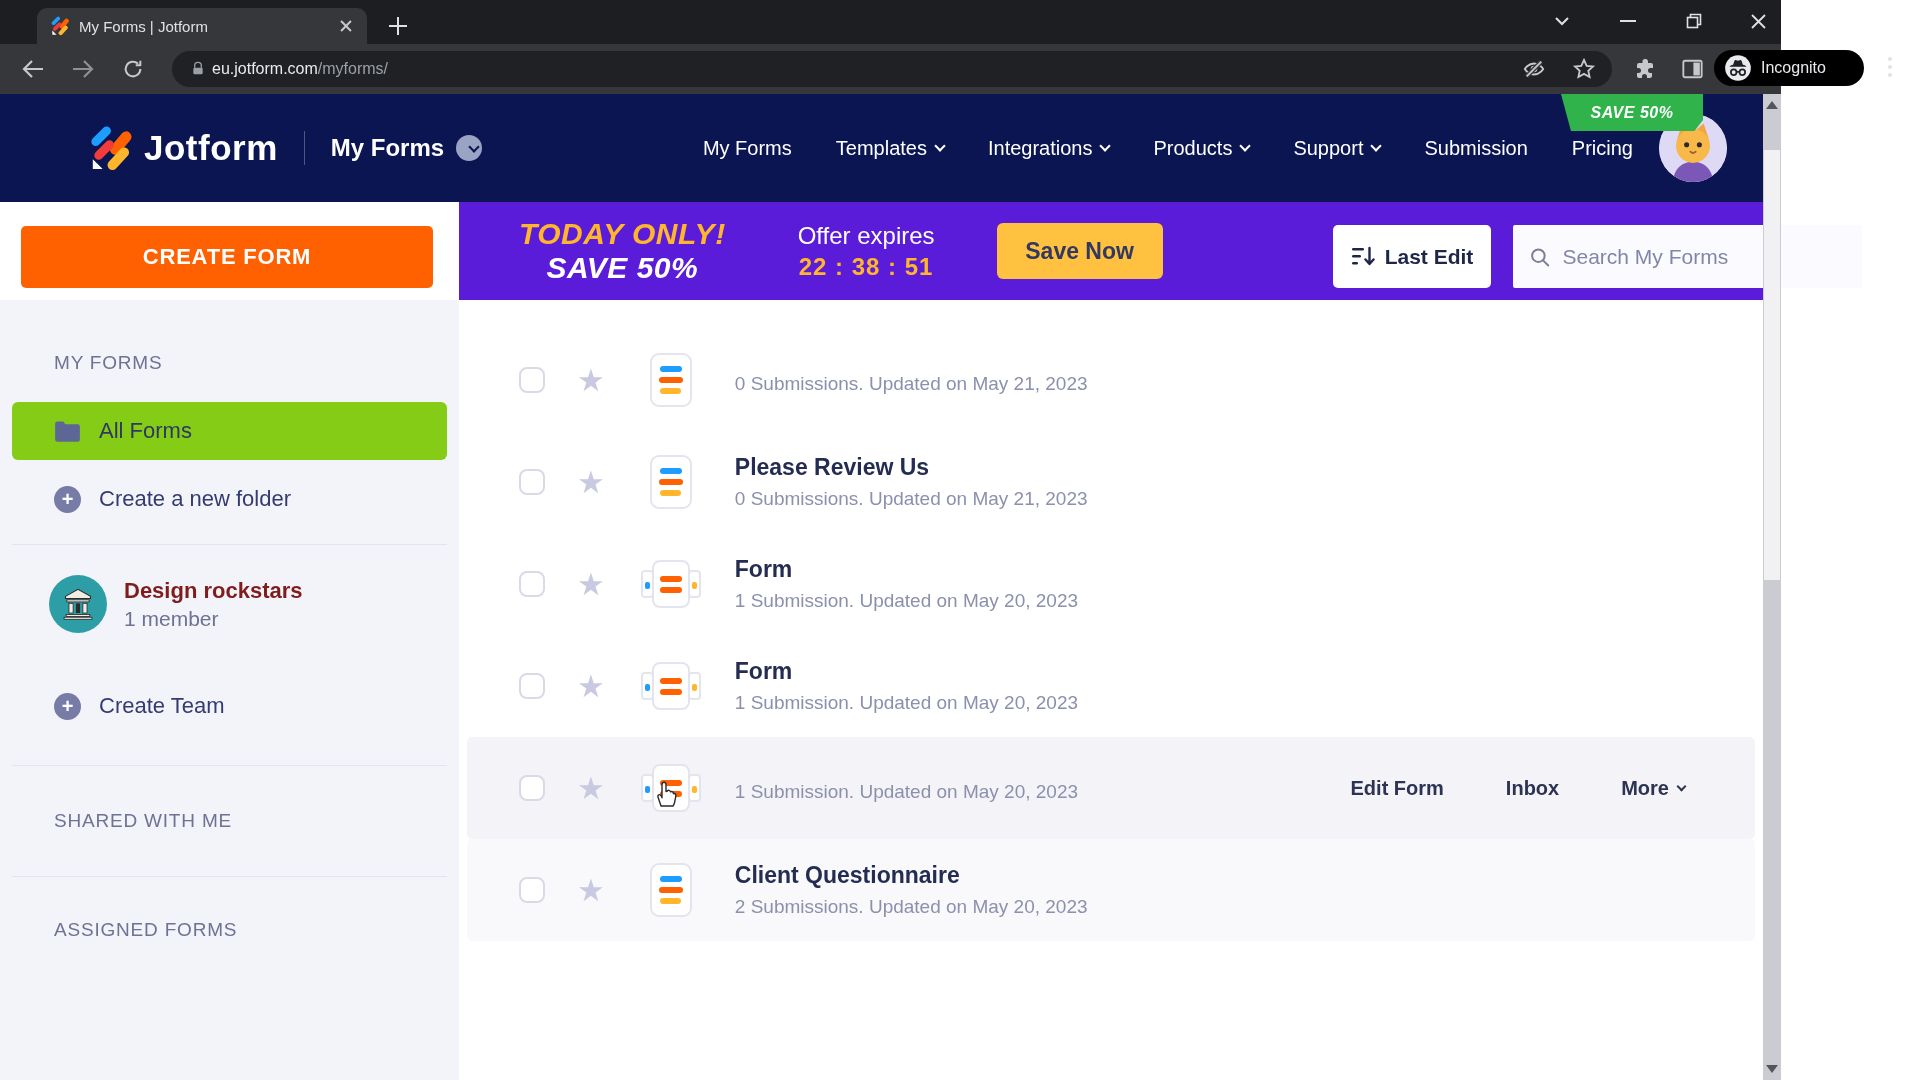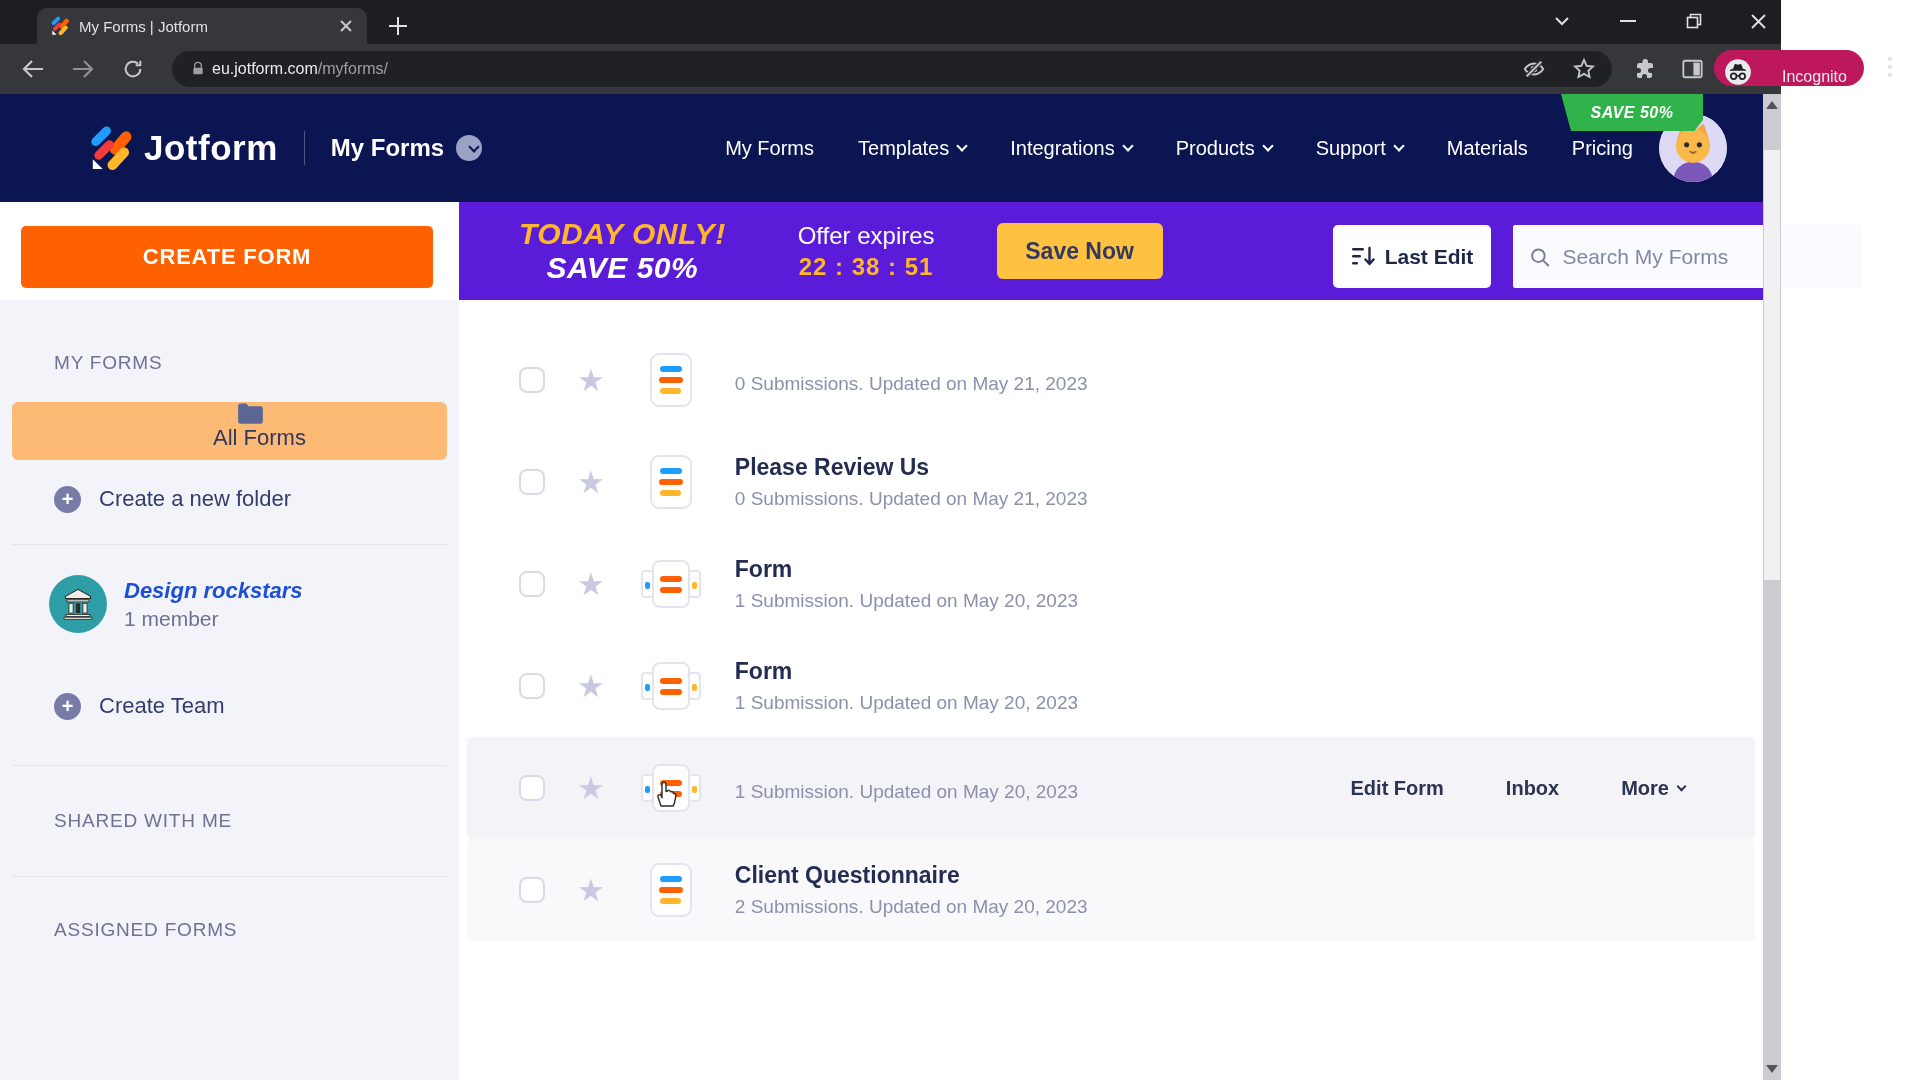--- a/index.html
+++ b/index.html
@@ -20,22 +20,22 @@
   .newtab:after  { content:""; position:absolute; left:4px; top:12px; width:18px; height:2px; background:#dfe1e5;}
   .wc { position:absolute; top:6px; width:30px; height:30px; display:flex; align-items:center; justify-content:center; }
   .wc svg { display:block; }
   .toolbar { position:absolute; left:0; top:44px; width:100%; height:50px; background:#36373b; }
   .navbtn { position:absolute; top:8px; width:34px; height:34px; display:flex; align-items:center; justify-content:center; border-radius:50%; }
   .omnibox { position:absolute; left:172px; top:7px; width:1440px; height:36px; background:#202124;
              border-radius:18px; display:flex; align-items:center; padding:0 18px; }
   .url { font-size:16px; margin-left:6px; }
   .url .host { color:#e8eaed; } .url .path { color:#9aa0a6; }
   .box-ic { position:absolute; top:6px; }
-  .incog { position:absolute; left:1714px; top:6px; width:150px; height:36px; background:#be185d;
-           border-radius:18px; display:flex; align-items:flex-end; padding:0 10px;gap:21px; }
+  .incog { position:absolute; left:1714px; top:6px; width:150px; height:36px; background:#000000;
+           border-radius:18px; display:flex; align-items:center; padding:0 10px; }
   .incog-label { color:#e8eaed; font-size:16px; margin-left:9px; }
   .dots { position:absolute; left:1882px; top:10px; width:16px; height:28px; }
   .dots i { position:absolute; left:6px; width:4px; height:4px; border-radius:50%; background:#dfe1e5; }
   .dots i:nth-child(1){top:3px}.dots i:nth-child(2){top:11px}.dots i:nth-child(3){top:19px}
 
   
   .navbar { position:absolute; left:0; top:94px; width:100%; height:108px; background:#0a1551;
             display:flex; align-items:center; padding:0 54px 0 85px; }
   .logo { display:flex; align-items:center; }
   .logo-text { color:#fff; font-size:35px; font-weight:700; margin-left:12px; letter-spacing:.5px; }
@@ -74,30 +74,30 @@
                      color:#3a4163; margin-left:12px; width:100%; }
   .searchbox input::placeholder { color:#8087a5; }
 
   
   .sidebar { position:absolute; left:0; top:202px; width:459px; bottom:0; background:#f3f3fa; }
   .create-wrap { background:#fff; height:98px; padding:24px 26px 0 21px; }
   .createform { width:100%; height:62px; background:#ff6100; color:#fff; border:none; border-radius:5px;
                 font-family:inherit; font-size:22px; font-weight:700; letter-spacing:.8px; cursor:pointer; }
   .side-head { color:#6e7293; font-size:19px; font-weight:500; letter-spacing:.8px; margin-left:54px; }
   .side-item { display:flex; align-items:center; height:58px; margin:0 12px; border-radius:6px; padding-left:42px; cursor:pointer; }
-  .side-item.selected { background:#fdba74;flex-direction:column; }
+  .side-item.selected { background:#84cc16; }
   .side-item .lbl { font-size:22px; color:#2f3763; font-weight:500; margin-left:18px; }
   .side-item.plain .lbl { font-weight:400; color:#343c6e; }
   .plus-circle { width:27px; height:27px; border-radius:50%; background:#767ca6; color:#fff; font-size:20px;
                  display:flex; align-items:center; justify-content:center; font-weight:700; flex:none;}
   .divider { height:1px; background:#e4e4ee; margin:0 12px; }
   .team-row { display:flex; align-items:center; margin-left:49px; cursor:pointer;}
   .team-av { width:58px; height:58px; border-radius:50%; background:#2e9ea6; flex:none;
              display:flex; align-items:center; justify-content:center; }
-  .team-name { font-size:22px; font-weight:700; color:#1d4ed8;font-style:italic; }
+  .team-name { font-size:22px; font-weight:700; color:#7f1d1d; }
   .team-members { font-size:21px; color:#6e7293; margin-top:3px; }
 
   
   .main { position:absolute; left:459px; top:300px; right:18px; bottom:0; background:#fff; }
   .list { padding-top:29px; }
   .form-row { height:102px; margin:0 8px; border-radius:5px; display:flex; align-items:center; padding-left:52px; position:relative;}
   .form-row.state-hover { background:#f4f4f8; }
   .form-row.state-subtle { background:#f9f9fc; }
   .cb { width:26px; height:26px; border:2px solid #d9d9e8; border-radius:8px; background:#fff; flex:none; cursor:pointer;}
   .row-star { font-size:31px; color:#c9c9e2; margin-left:32px; flex:none; cursor:pointer; line-height:1;}
@@ -283,21 +283,21 @@
     <span class="nav-label">Products</span>
     <span class="chev"></span>
   </div>
 
   <div class="nav-item">
     <span class="nav-label">Support</span>
     <span class="chev"></span>
   </div>
 
   <div class="nav-item">
-    <span class="nav-label">Materials</span>
+    <span class="nav-label">Submission</span>
 
   </div>
 
   <div class="nav-item">
     <span class="nav-label">Pricing</span>
 
   </div>
 </div>
     <div class="avatar">
       <svg width="68" height="68" viewBox="0 0 64 64">

